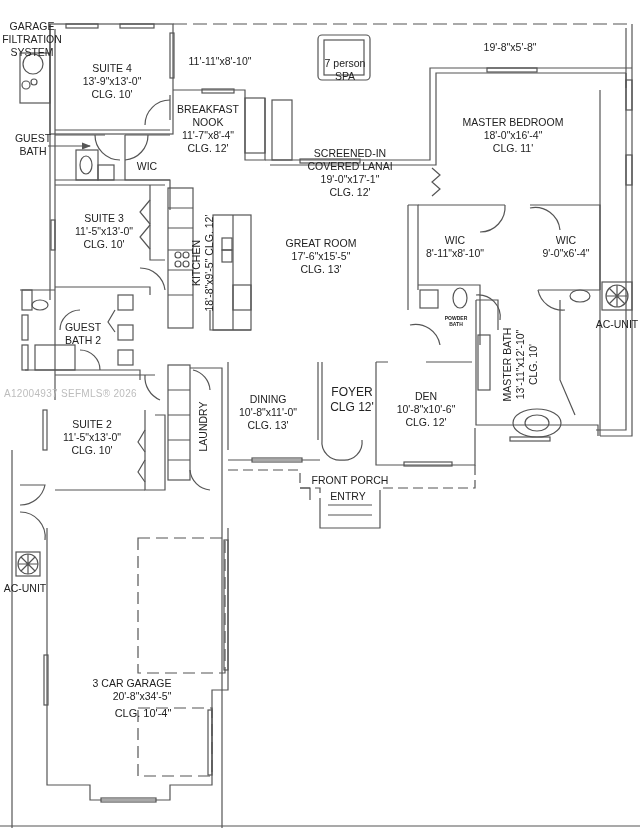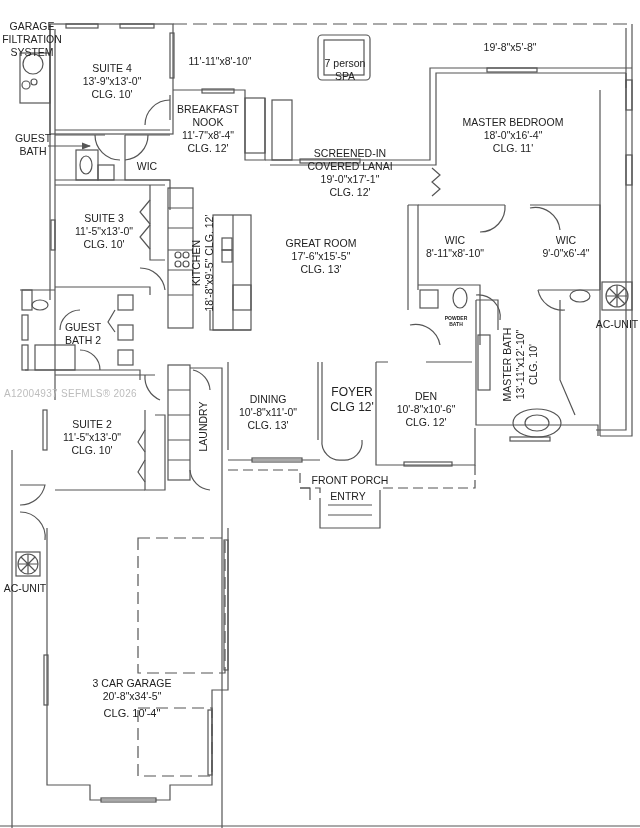--- a/index.html
+++ b/index.html
@@ -318,17 +318,17 @@
 </div>
 
 <div class="lbl" style="left:350px;top:474px;">
   <div>FRONT PORCH</div>
 </div>
 
 <div class="lbl" style="left:25px;top:582px;">
   <div>AC-UNIT</div>
 </div>
 
-<div class="lbl" style="left:132px;top:677px;text-align:center;transform:translateX(-50%);">
+<div class="lbl" style="left:132px;top:677px;text-align:right;transform:translateX(-50%);">
   <div>3 CAR GARAGE</div>
   <div>20'-8"x34'-5"</div>
   <div style="margin-top:4px;font-size:11px;">CLG. 10'-4"</div>
 </div>
 
 </body></html>

